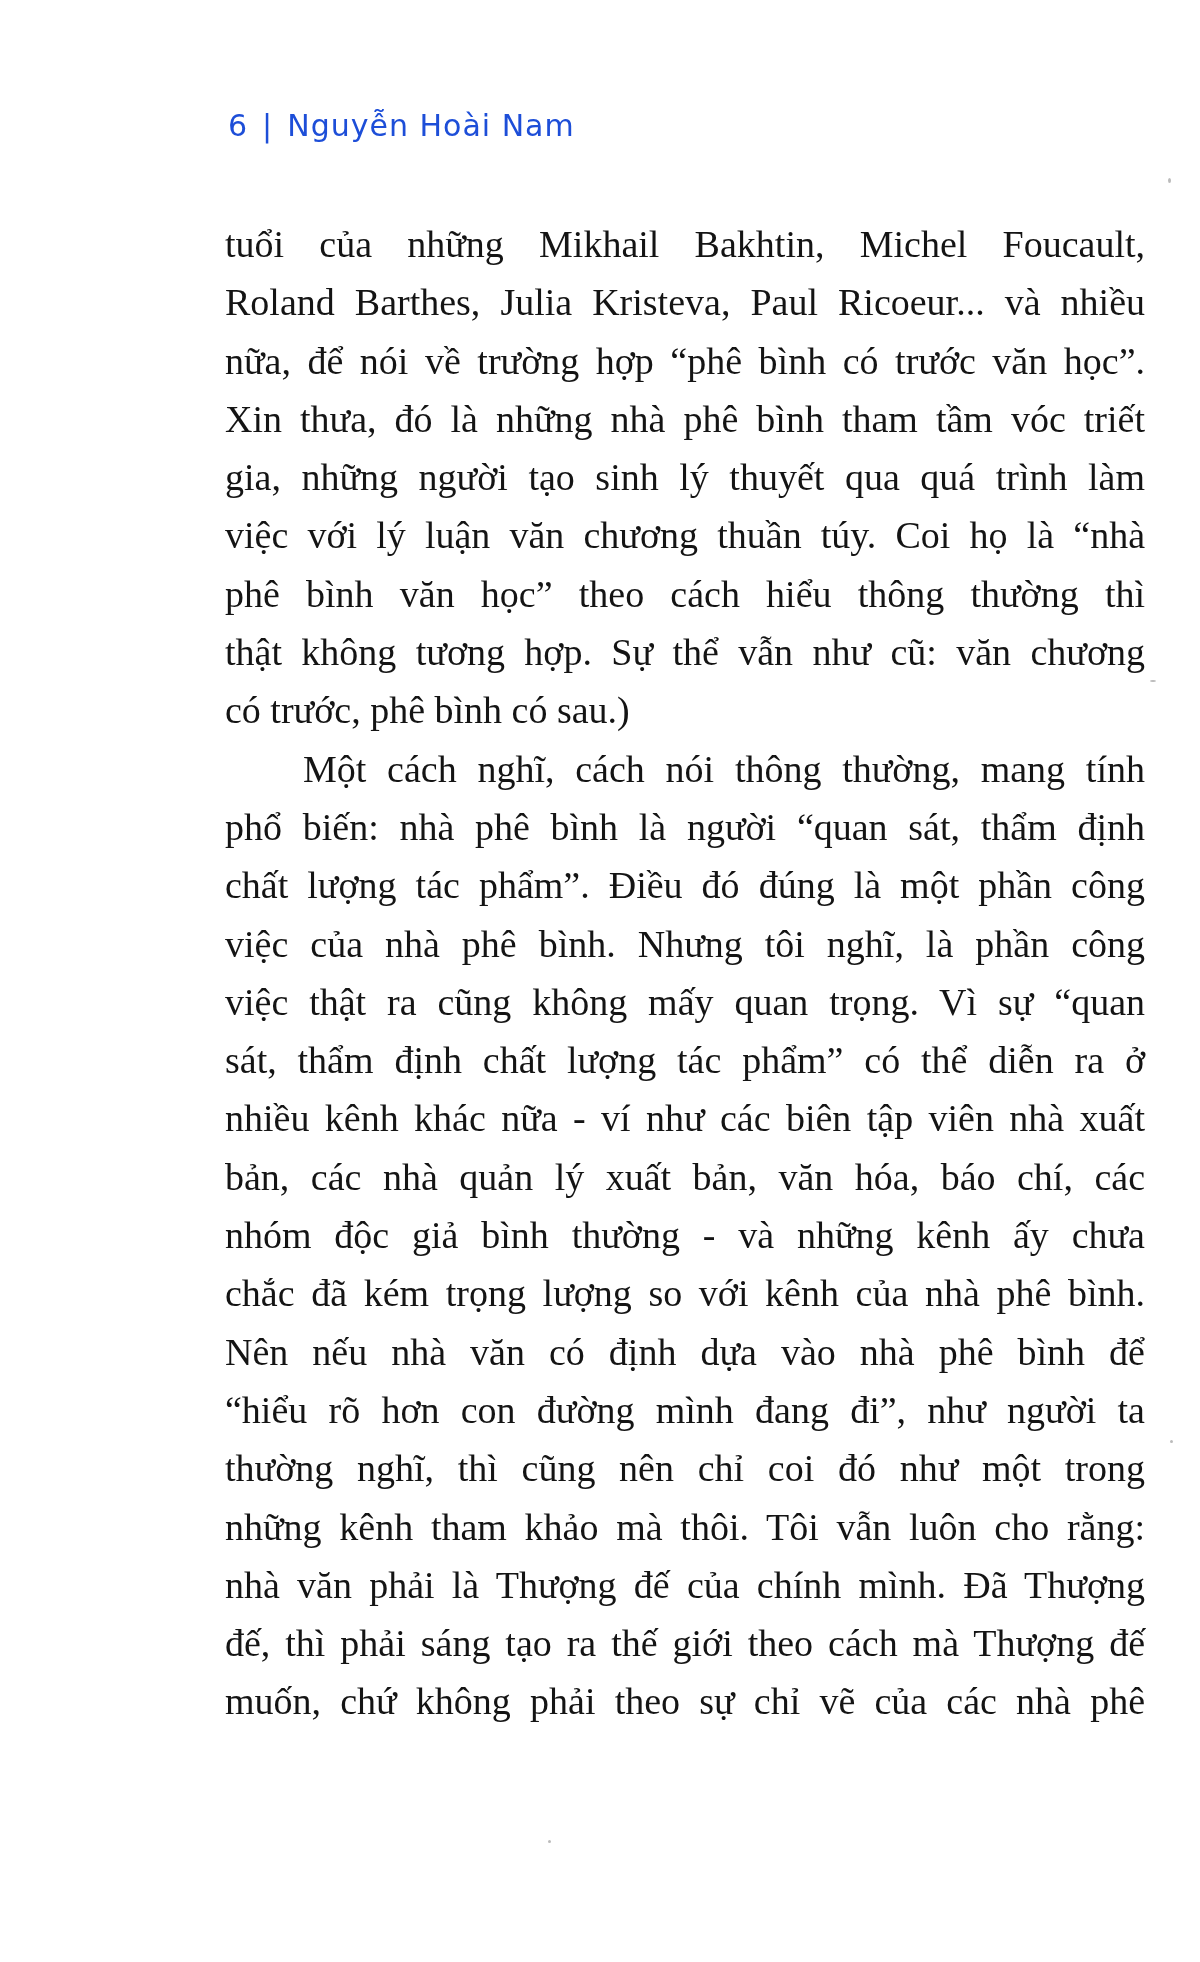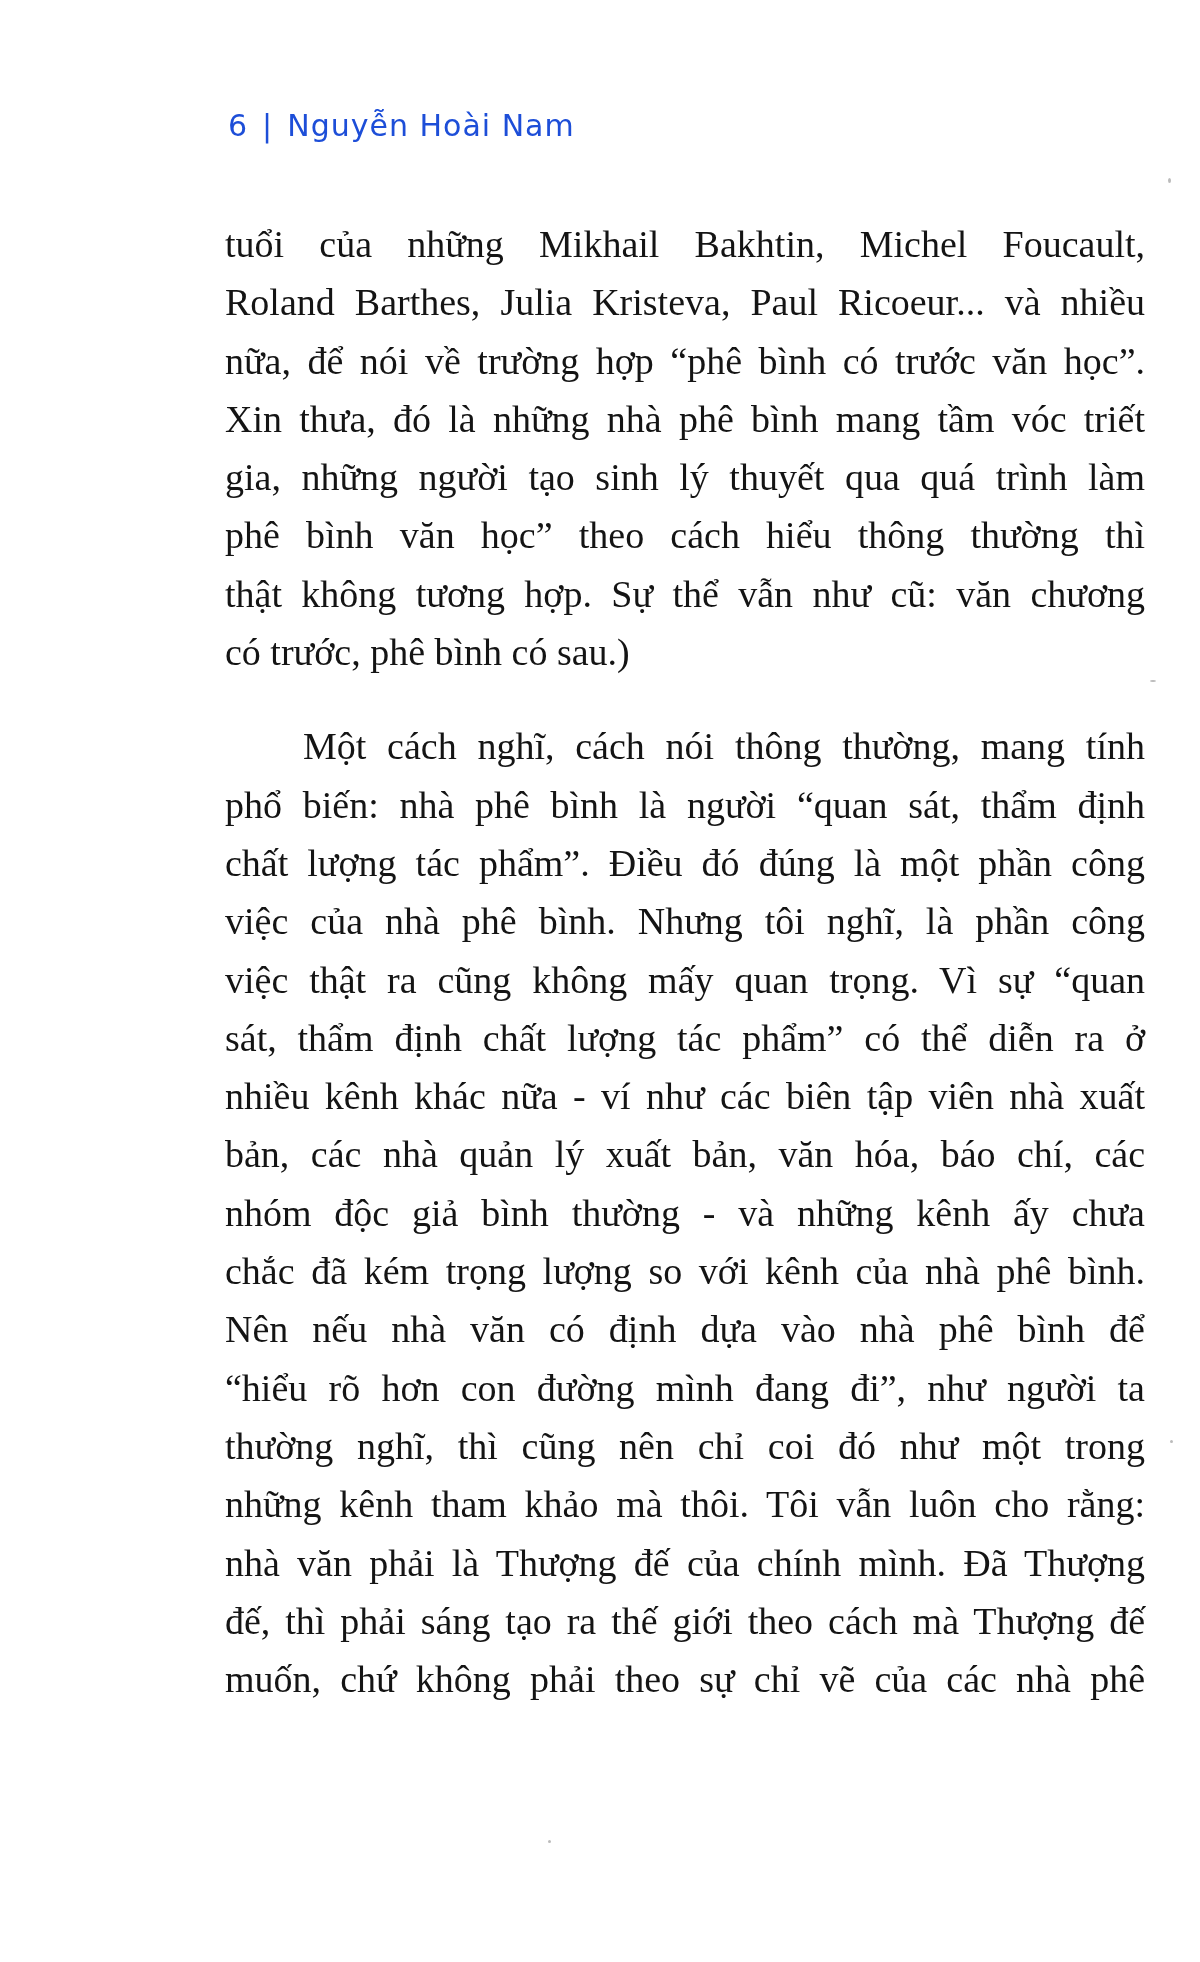--- a/index.html
+++ b/index.html
@@ -16,37 +16,38 @@
   .body-text {
     position: absolute; left: 225px; top: 215px; width: 920px;
     font-family: "Liberation Serif", serif; font-size: 38px; line-height: 58.3px;
   }
   .line {
     display: block; white-space: nowrap; text-align: justify; text-align-last: justify;
     height: 58.3px;
     font-family: Liberation Serif, serif;
   }
   .line.last { text-align-last: left; }
-  .line.indent { padding-left: 78px; margin-top: 36px; }
+  .line.indent { padding-left: 78px; }
   .speck { position:absolute; background:#bbb; border-radius:50%; }
 </style>
 </head>
 <body>
 
 <div class="page-header">
   <span>6</span><span class="sep">|</span><span>Nguyễn Hoài Nam</span>
 </div>
 
 <div class="body-text">
   <div>
     <span class="line">tuổi của những Mikhail Bakhtin, Michel Foucault,</span>
     <span class="line">Roland Barthes, Julia Kristeva, Paul Ricoeur... và nhiều</span>
     <span class="line">nữa, để nói về trường hợp “phê bình có trước văn học”.</span>
-    <span class="line">Xin thưa, đó là những nhà phê bình mang tầm vóc triết</span>
+    <span class="line">Xin thưa, đó là những nhà phê bình tham tầm vóc triết</span>
     <span class="line">gia, những người tạo sinh lý thuyết qua quá trình làm</span>
+    <span class="line">việc với lý luận văn chương thuần túy. Coi họ là “nhà</span>
     <span class="line">phê bình văn học” theo cách hiểu thông thường thì</span>
     <span class="line">thật không tương hợp. Sự thể vẫn như cũ: văn chương</span>
     <span class="line last">có trước, phê bình có sau.)</span>
   </div>
   <div>
     <span class="line indent">Một cách nghĩ, cách nói thông thường, mang tính</span>
     <span class="line">phổ biến: nhà phê bình là người “quan sát, thẩm định</span>
     <span class="line">chất lượng tác phẩm”. Điều đó đúng là một phần công</span>
     <span class="line">việc của nhà phê bình. Nhưng tôi nghĩ, là phần công</span>
     <span class="line">việc thật ra cũng không mấy quan trọng. Vì sự “quan</span>

